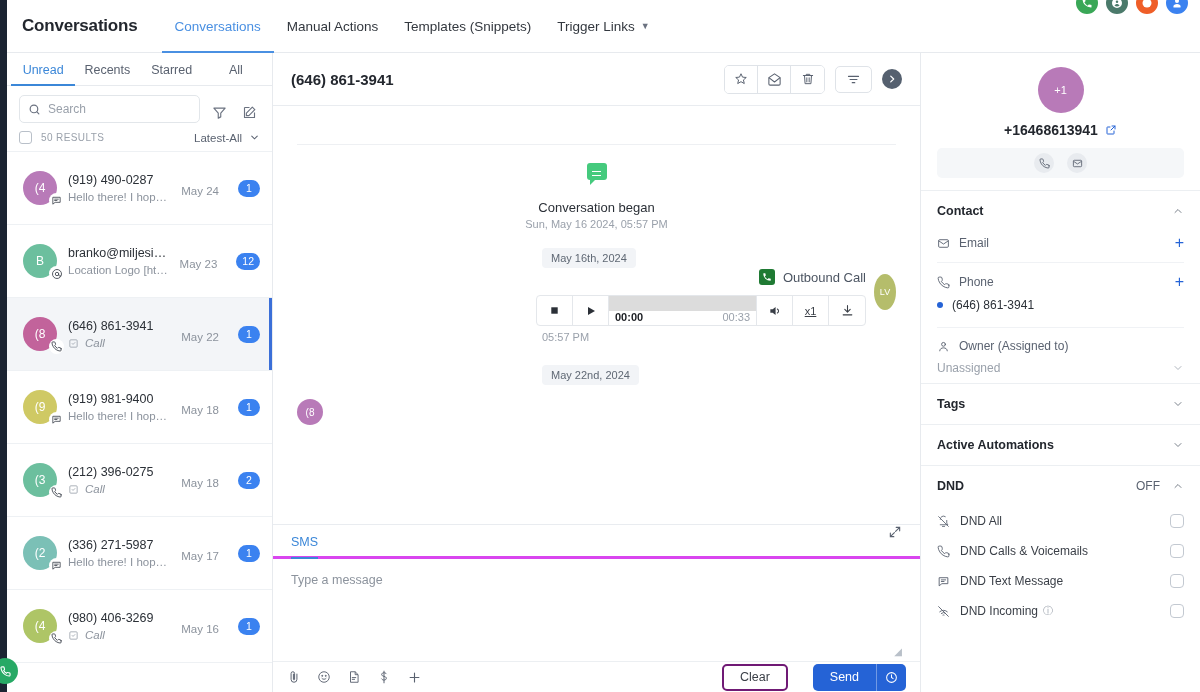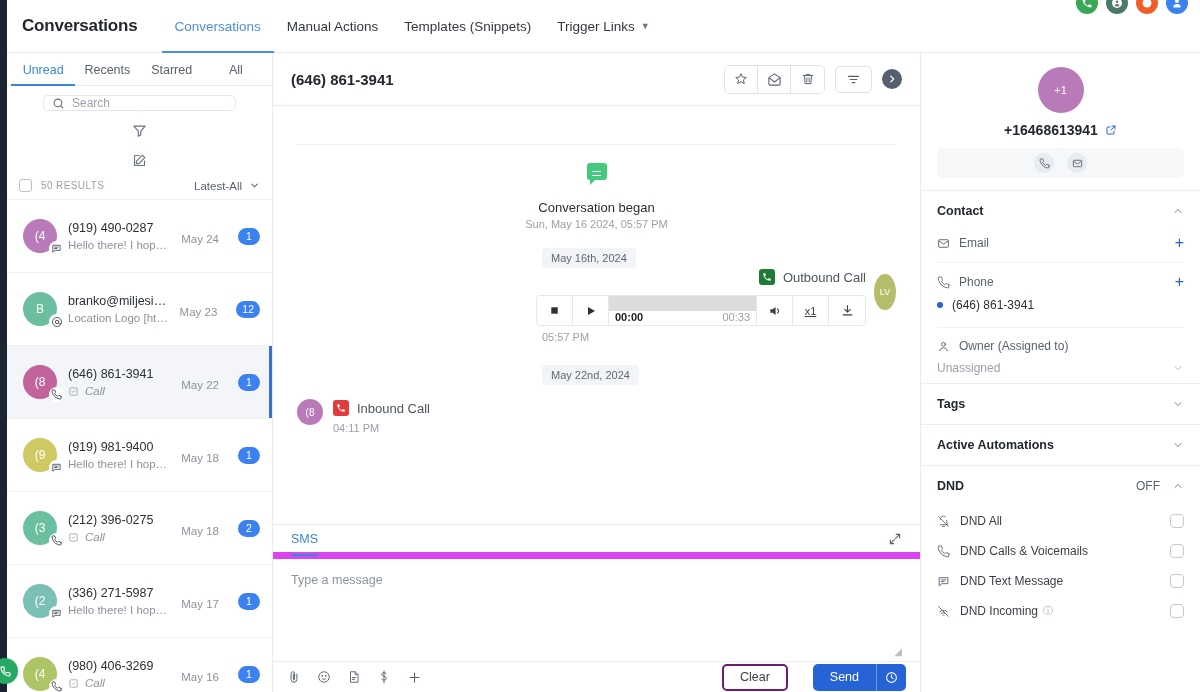--- a/index.html
+++ b/index.html
@@ -48,21 +48,21 @@
     position: absolute; left: 7px; top: 53px; width: 266px; height: 639px;
     background: #fff; border-right: 1px solid #e7eaee; display: flex; flex-direction: column;
   }
   .filter-tabs { display: flex; height: 33px; border-bottom: 1px solid #e7eaee; padding: 0 4px; }
   .filter-tab {
     flex: 1; display: flex; align-items: center; justify-content: center;
     font-size: 12.5px; color: #5a6270; cursor: pointer; height: 33px;
   }
   .filter-tab.active { color: #3b87d8; box-shadow: inset 0 -2px 0 #3b87d8; }
 
-  .searchrow { display: flex; align-items: center; padding: 9px 12px 4px 12px; gap: 8px; flex-direction: column; }
+  .searchrow { display: flex; align-items: flex-end; padding: 9px 12px 4px 12px; gap: 8px; }
   .searchbox {
     flex: 1; height: 28px; border: 1px solid #e2e6ea; border-radius: 5px;
     display: flex; align-items: center; padding: 0 8px; gap: 7px; background: #fff;
   }
   .searchbox input {
     border: none; outline: none; font-size: 12px; color: #3a3f47; width: 100%;
     font-family: "Liberation Sans", sans-serif; background: transparent;
   }
   .searchbox input::placeholder { color: #9aa1ab; }
   .icn { color: #6b7280; display: inline-flex; }
@@ -175,21 +175,21 @@
   .player .track .t-tot { color: #9aa1ab; }
   .player .ctl { width: 36px; display: flex; align-items: center; justify-content: center; border-right: 1px solid #e4e7eb; cursor: pointer; color: #3a3f47; font-size: 11px; }
   .player .ctl:last-child { border-right: none; }
   .msg-time { font-size: 11px; color: #9aa1ab; margin-top: 5px; text-align: left; padding-left: 6px; }
 
   .msg-in { margin-top: 14px; display: flex; align-items: flex-start; gap: 10px; }
   .in-body { text-align: left; }
 
   
   .composer { border-top: 1px solid #e9ecf0; background: #fff; height: 168px; display: flex; flex-direction: column; }
-  .comp-tabs { display: flex; align-items: center; height: 34px; border-bottom: 7px solid #d946ef; padding: 0 18px; }
+  .comp-tabs { display: flex; height: 34px; border-bottom: 3px solid #d946ef; padding: 0 18px; }
   .comp-tab { font-size: 12.5px; color: #3b87d8; height: 34px; display: flex; align-items: center; box-shadow: inset 0 -2px 0 #3b87d8; cursor: pointer; }
   .comp-expand { margin-left: auto; color: #5a6270; cursor: pointer; display: flex; }
   .comp-area { flex: 1; padding: 14px 18px 0 18px; position: relative; }
   .comp-area textarea {
     width: 100%; height: 84px; border: none; outline: none; resize: none;
     font-size: 12.5px; color: #3a3f47; font-family: "Liberation Sans", sans-serif;
   }
   .comp-area textarea::placeholder { color: #8c939d; }
   .grip { position: absolute; right: 18px; bottom: 4px; color: #b9c0c9; font-size: 10px; }
   .comp-foot { height: 40px; border-top: 1px solid #eceff2; display: flex; align-items: center; padding: 0 14px; gap: 16px; }
@@ -629,31 +629,20 @@
       </div>
 
       <div style="margin-top:22px">
         <div class="daychip">May 22nd, 2024</div>
       </div>
 
       <div class="msg-in">
         <div class="av-sm" style="background:#b87ab8; width:26px;height:26px;flex:0 0 26px;font-size:10px;">
           <span>(8</span>
         </div>
-        <div class="in-body">
-          <div class="calllabel">
-            <span class="callsq in">
-              <svg width="10" height="10" viewBox="0 0 24 24" fill="#fff">
-                  <path d="M20 15.5c-1.2 0-2.4-.2-3.5-.6a1 1 0 0 0-1 .2l-2.2 2.2a15 15 0 0 1-6.6-6.6l2.2-2.2a1 1 0 0 0 .2-1A11 11 0 0 1 8.5 4a1 1 0 0 0-1-1H4a1 1 0 0 0-1 1 17 17 0 0 0 17 17 1 1 0 0 0 1-1v-3.5a1 1 0 0 0-1-1z"></path>
-                </svg>
-            </span>
-            <span>Inbound Call</span>
-          </div>
-          <div class="msg-time" style="padding-left:0">04:11 PM</div>
-        </div>
       </div>
     </div>
 
     <div class="composer">
       <div class="comp-tabs">
         <div class="comp-tab">
           <span>SMS</span>
         </div>
         <div class="comp-expand">
           <svg width="14" height="14" viewBox="0 0 24 24" fill="none" stroke="#5a6270" stroke-width="1.9" stroke-linecap="round">

